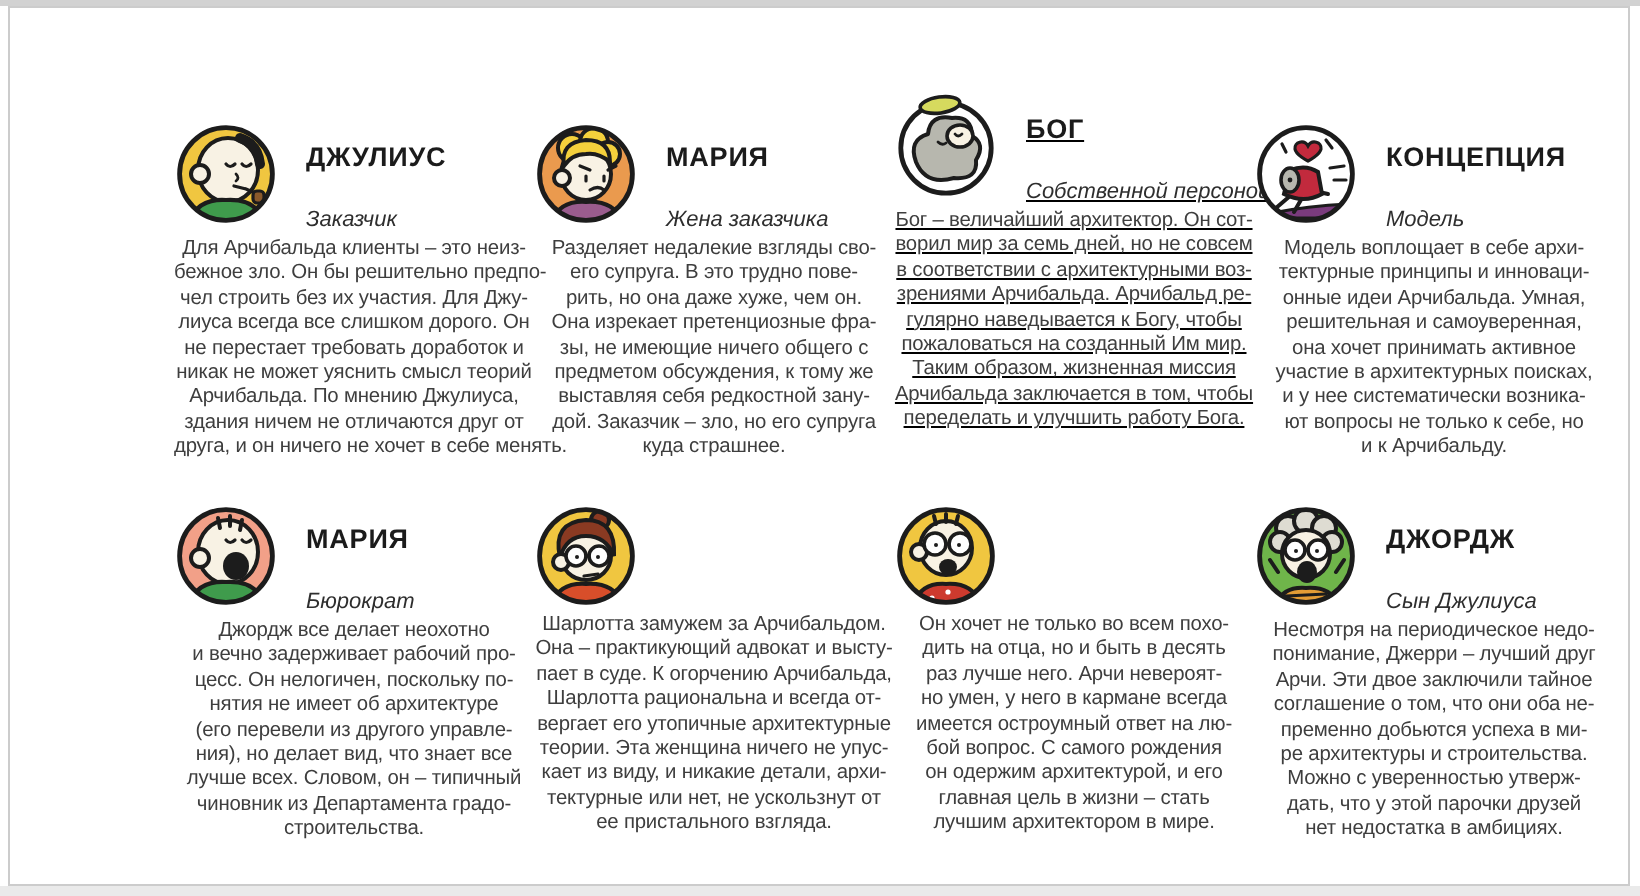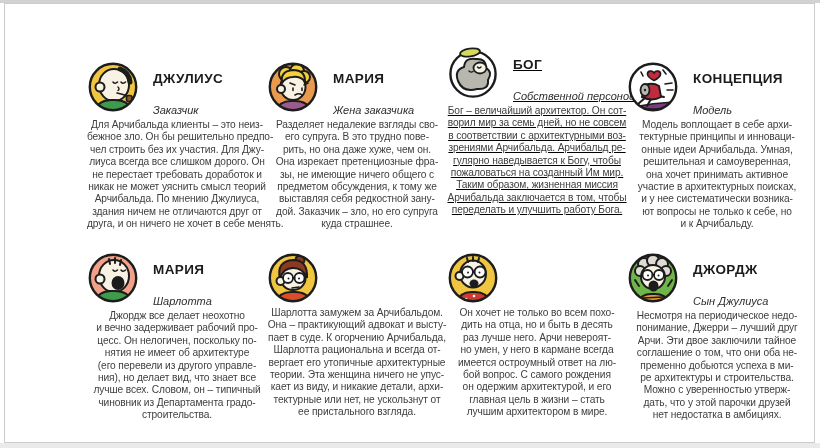--- a/index.html
+++ b/index.html
@@ -209,21 +209,21 @@
             <circle cx="13" cy="27" r="4.5" fill="#f8f2e4" stroke="#1c1c1c" stroke-width="2"></circle>
             <path class="ln" d="M26 18 q2 2.5 4.5 0 M34 18 q2 2.5 4.5 0" stroke-width="1.6"></path>
             <ellipse cx="31" cy="31" rx="6.5" ry="7" fill="#1c1c1c"></ellipse>
             <path d="M7 53 Q10 38 26 39 Q43 38 46 53 Z" fill="#3f9b4c" stroke="#1c1c1c" stroke-width="2"></path>
           </g>
           <circle cx="26" cy="26" r="23.2" fill="none" stroke="#1c1c1c" stroke-width="2.4"></circle>
         </svg>
       </span>
       <div class="titles">
         <div class="name">МАРИЯ</div>
-        <div class="role">Шарлотта</div>
+        <div class="role">Бюрократ</div>
       </div>
     </div>
     <div class="desc">Джордж все делает неохотно
 и вечно задерживает рабочий про-
 цесс. Он нелогичен, поскольку по-
 нятия не имеет об архитектуре
 (его перевели из другого управле-
 ния), но делает вид, что знает все
 лучше всех. Словом, он – типичный
 чиновник из Департамента градо-

